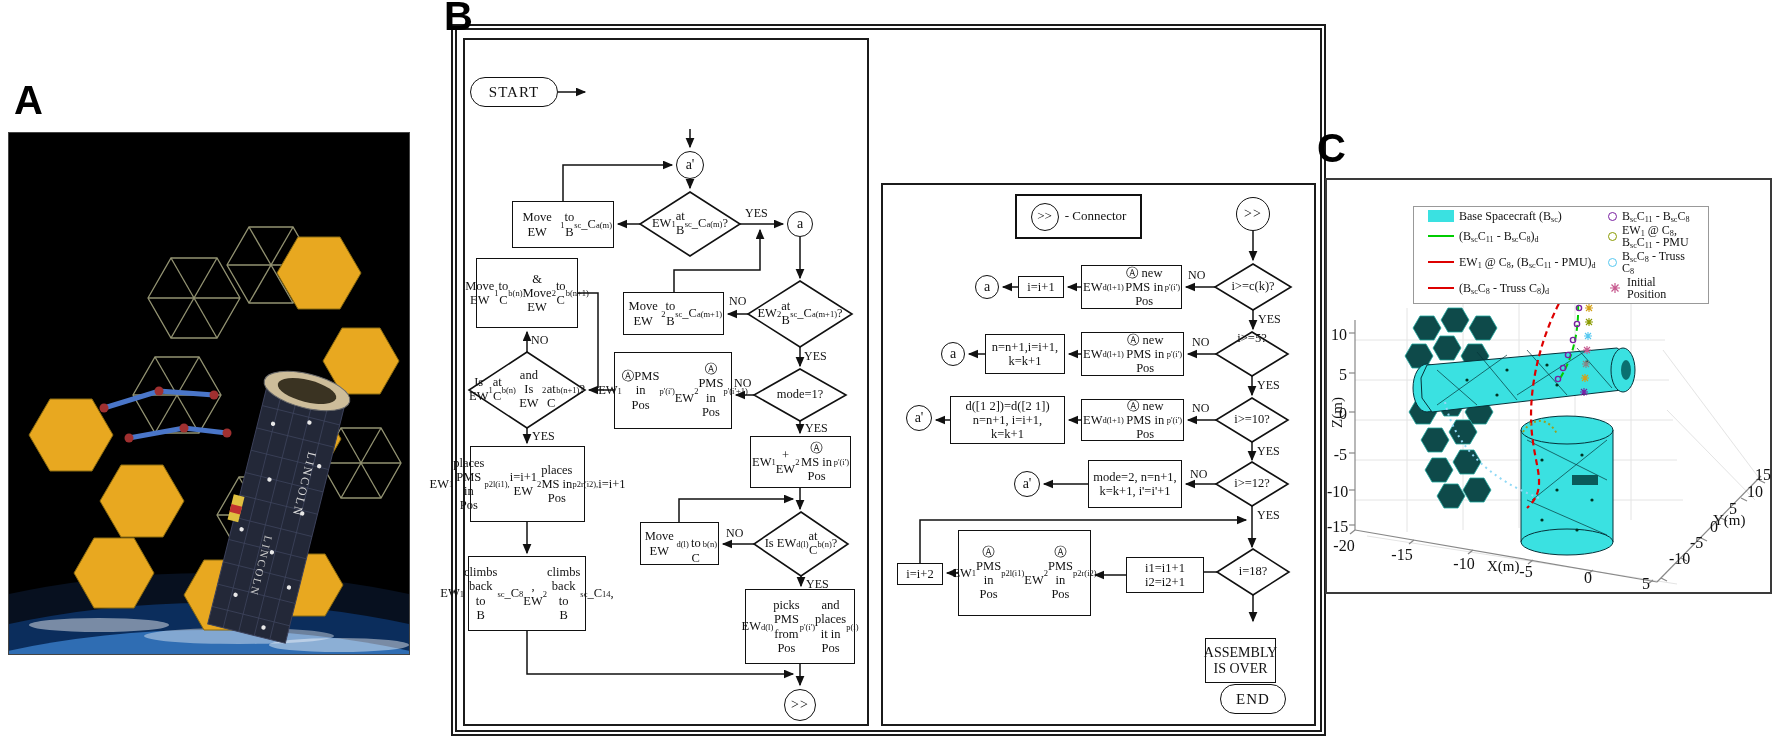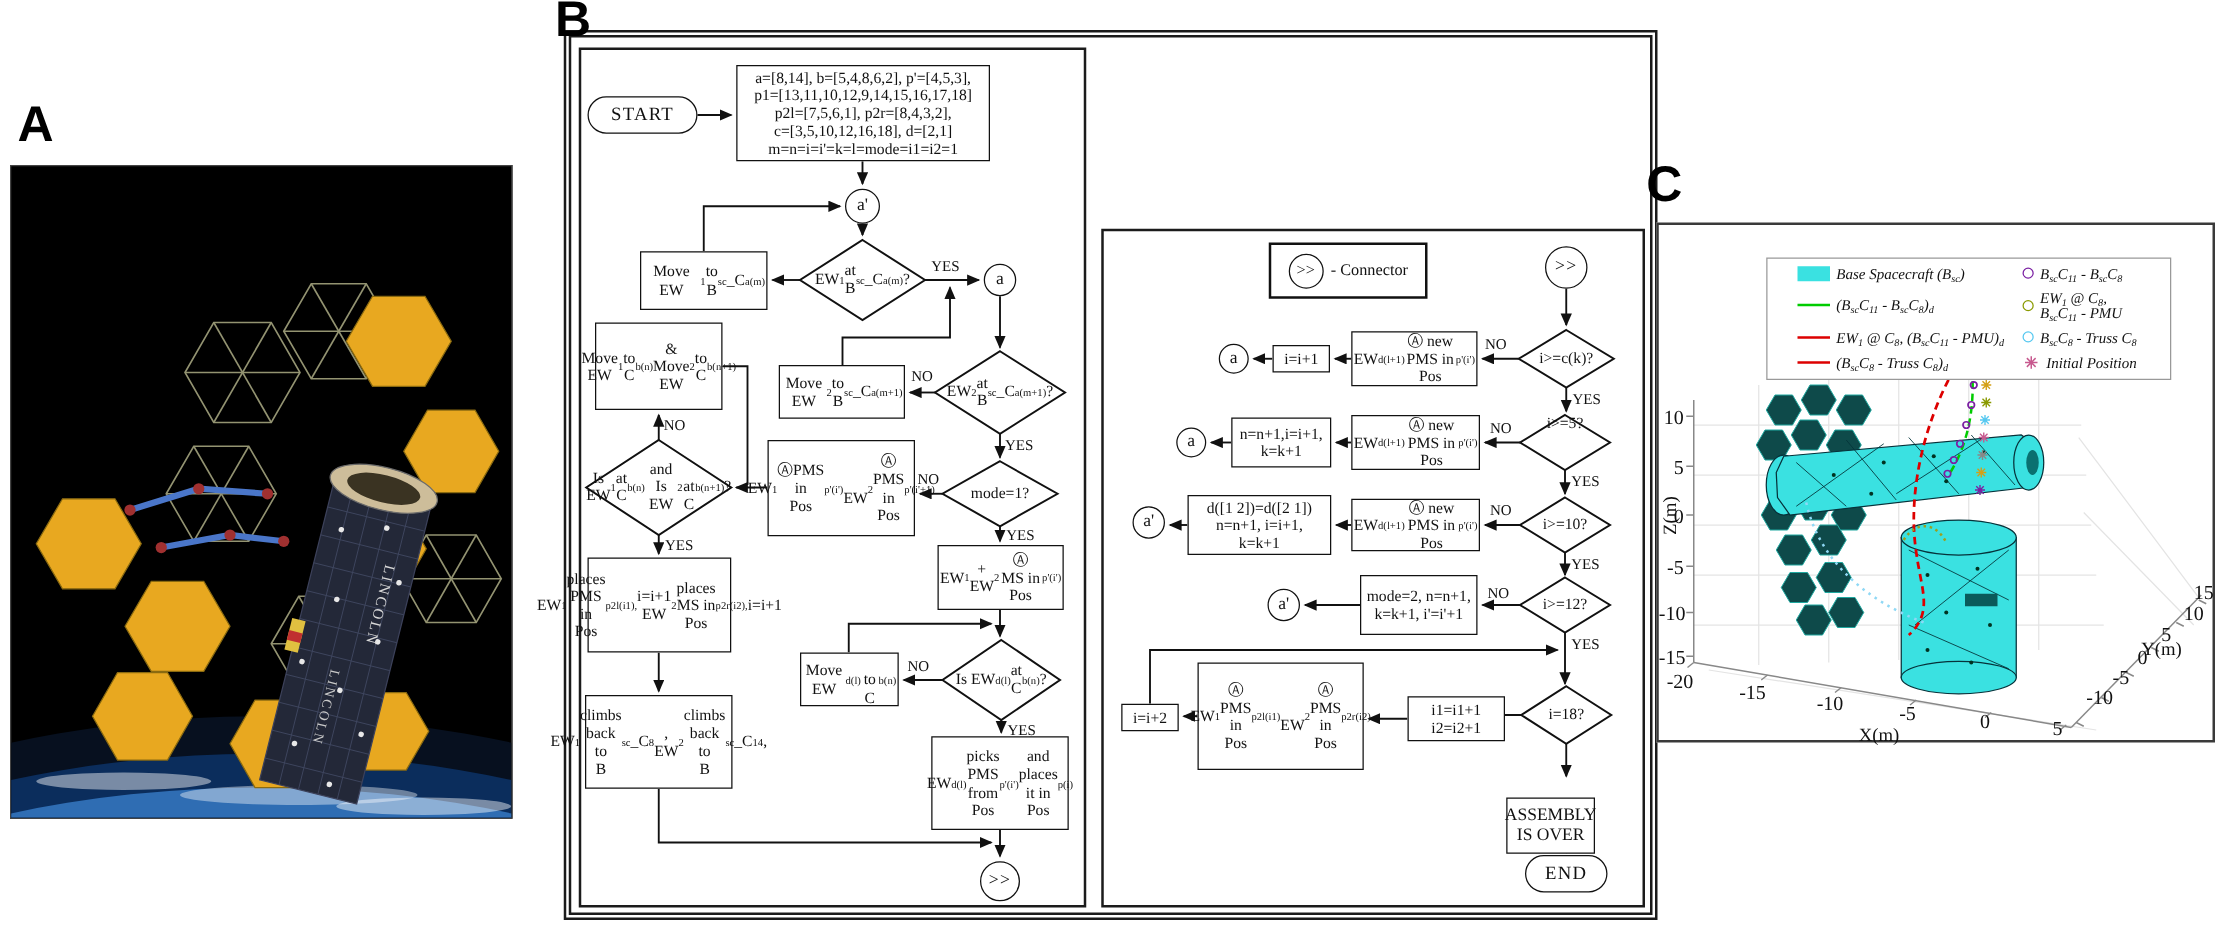--- a/index.html
+++ b/index.html
@@ -25,22 +25,22 @@
   .legendconn{display:flex;align-items:center;gap:6px;font-size:13px;}
   .legendconn .cc{width:26px;height:26px;border:1.8px solid #111;border-radius:50%;
                   display:flex;align-items:center;justify-content:center;font-size:13px;}
   
   #panelA{position:absolute;left:8px;top:132px;width:400px;height:521px;background:#000;border:1px solid #444;}
   #logo{position:absolute;left:14px;top:12px;display:flex;gap:8px;align-items:center;z-index:4;color:#e8e8e8;}
   #logo .l1{font-size:10px;letter-spacing:3px;font-family:"Liberation Serif",serif;}
   #logo .l2{font-size:24px;letter-spacing:4px;font-family:"Liberation Serif",serif;margin-top:1px;}
   
   #panelC{position:absolute;left:1325px;top:178px;width:443px;height:412px;background:#fff;border:2px solid #3a3a3a;}
-  #c-legend{position:absolute;left:86px;top:26px;width:324px;height:98px;border:1.2px solid #999;background:#fff;
-            display:grid;grid-template-columns:180px 1fr;align-content:space-around;padding:2px 24px;z-index:3;box-sizing:border-box;font-style:italic;}
+  #c-legend{position:absolute;left:86px;top:26px;width:296px;height:98px;border:1.2px solid #999;background:#fff;
+            display:grid;grid-template-columns:180px 1fr;align-content:space-around;padding:2px 14px;z-index:3;box-sizing:border-box;}
   .lrow{display:flex;align-items:center;gap:5px;font-size:12px;line-height:1;}
   .sw-patch{width:26px;height:12px;background:#3ae1e1;flex:none;}
   .sw-line{width:26px;height:0;border-top:2.6px solid #00cc00;flex:none;}
   .sw-line.red{border-top-color:#dd0000;}
   .sw-circ{width:7px;height:7px;border:1.8px solid #7a1fa2;border-radius:50%;flex:none;}
   .sw-circ.olive{border-color:#8a9a00;}
   .sw-circ.lblue{border-color:#56c8f0;}
   .ctick{position:absolute;z-index:2;font-size:16px;font-family:"Liberation Serif",serif;}
   .caxis{position:absolute;z-index:2;font-size:15px;font-family:"Liberation Serif",serif;}
   #csvg{position:absolute;left:0;top:0;z-index:1;}
@@ -228,25 +228,20 @@
         <polygon points="344,482 391,514 344,546 297,514"></polygon>
         <polygon points="796,234 834,257 796,280 758,257"></polygon>
         <polygon points="795,302 831,324 795,346 759,324"></polygon>
         <polygon points="795,368 831,390 795,412 759,390"></polygon>
         <polygon points="795,432 831,454 795,476 759,454"></polygon>
         <polygon points="796,519 832,542 796,565 760,542"></polygon>
       </g>
     </svg>
 
     <div class="fbox foval" style="left:13px;top:47px;width:88px;height:30px;">START</div>
-    <div class="fbox" style="left:132px;top:22px;width:203px;height:77px;">a=[8,14], b=[5,4,8,6,2], p'=[4,5,3],
-p1=[13,11,10,12,9,14,15,16,17,18]
-p2l=[7,5,6,1], p2r=[8,4,3,2],
-c=[3,5,10,12,16,18], d=[2,1]
-m=n=i=i'=k=l=mode=i1=i2=1</div>
     <div class="fbox fcirc" style="left:219px;top:121px;width:28px;height:28px;">a'</div>
     <div class="fbox" style="left:55px;top:171px;width:102px;height:47px;">Move EW<sub>1</sub> to
 B<sub>sc</sub>_C<sub>a(m)</sub></div>
     <div class="fbox fcirc" style="left:330px;top:181px;width:26px;height:26px;">a</div>
     <div class="fbox" style="left:166px;top:262px;width:101px;height:43px;">Move EW<sub>2</sub> to
 B<sub>sc</sub>_C<sub>a(m+1)</sub></div>
     <div class="fbox" style="left:157px;top:322px;width:118px;height:77px;">EW<sub>1</sub>ⒶPMS in
 Pos<sub>p'(i')</sub>
 EW<sub>2</sub> Ⓐ PMS in
 Pos<sub>p'(i'+1)</sub></div>
@@ -544,18 +539,18 @@
     <div class="ctick" style="left:244px;top:389px;width:34px;text-align:center;">0</div>
     <div class="ctick" style="left:302px;top:395px;width:34px;text-align:center;">5</div>
 
     <div class="ctick" style="left:342px;top:370px;width:30px;">-10</div>
     <div class="ctick" style="left:363px;top:354px;width:30px;">-5</div>
     <div class="ctick" style="left:383px;top:338px;width:30px;">0</div>
     <div class="ctick" style="left:402px;top:320px;width:30px;">5</div>
     <div class="ctick" style="left:420px;top:303px;width:30px;">10</div>
     <div class="ctick" style="left:428px;top:286px;width:30px;">15</div>
 
-    <div class="caxis" style="left:160px;top:401px;text-align:center;">X(m)</div>
+    <div class="caxis" style="left:160px;top:378px;text-align:center;">X(m)</div>
     <div class="caxis" style="left:386px;top:332px;">Y(m)</div>
     <div class="caxis" style="left:-12px;top:224px;width:44px;text-align:center;transform:rotate(-90deg);">Z(m)</div>
   </div>
 
 </div>
 
 </body></html>

